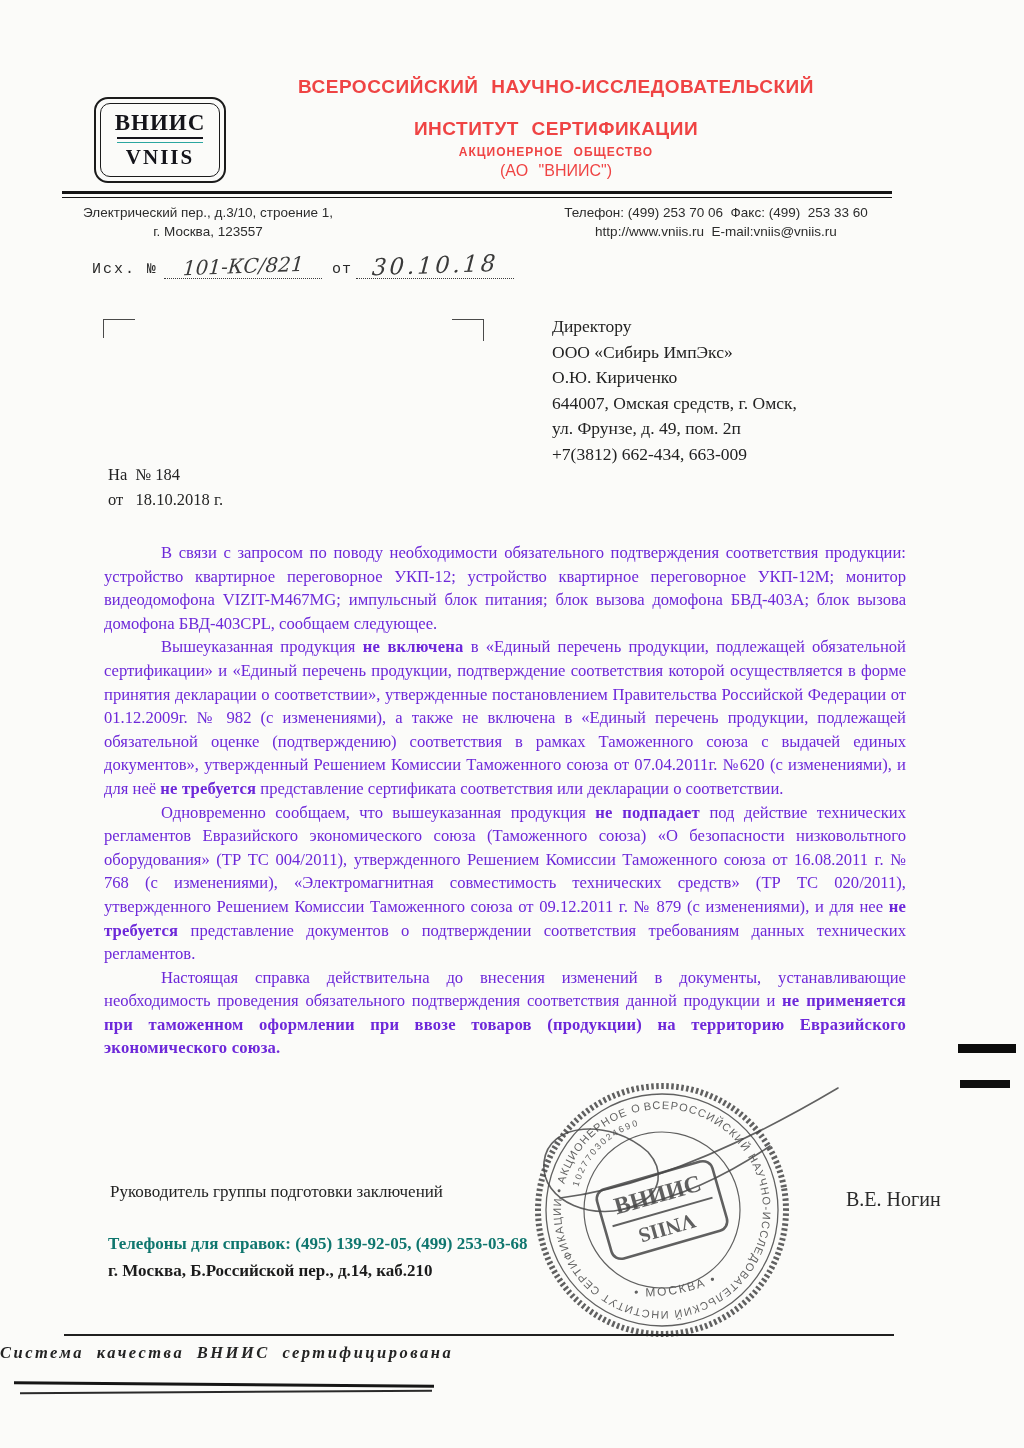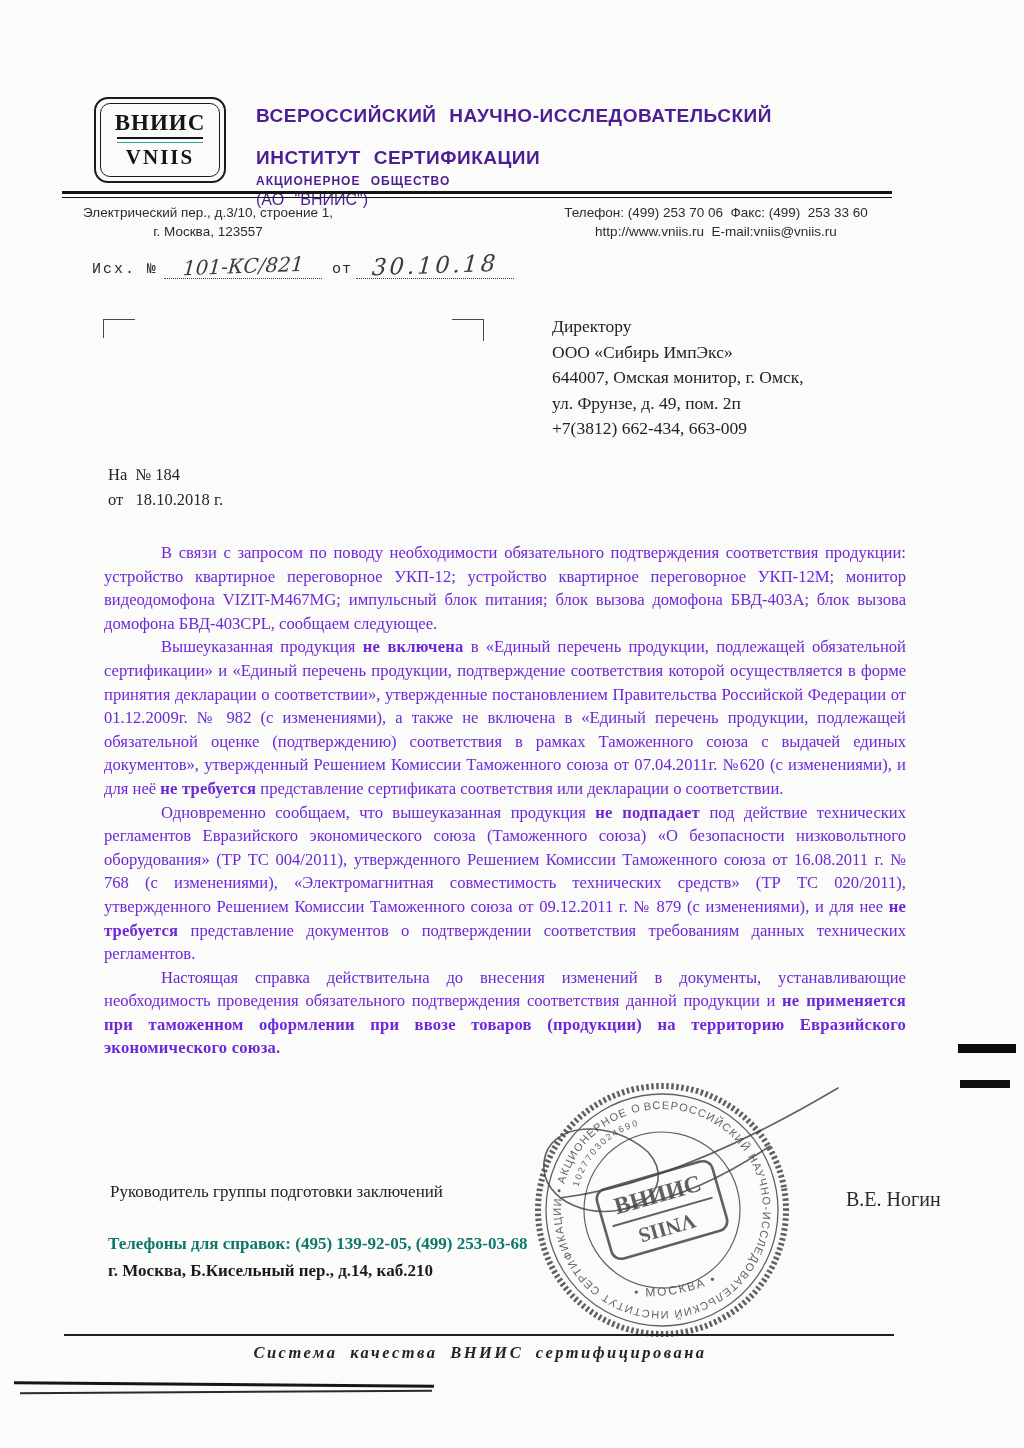--- a/index.html
+++ b/index.html
@@ -19,21 +19,21 @@
     display:flex;align-items:center;justify-content:center;
   }
   .logo-inner{
     width:118px;height:72px;border:1px solid #1b1b1b;border-radius:10px;
     display:flex;flex-direction:column;align-items:center;justify-content:center;
   }
   .logo-top{font:bold 23px "Liberation Serif",serif;letter-spacing:1px;color:#14141a;}
   .logo-rule{width:86px;height:3px;border-top:2px solid #15151c;border-bottom:1px solid #2aa6a0;margin:1px 0 2px;}
   .logo-bottom{font:bold 21px "Liberation Serif",serif;letter-spacing:2px;color:#14141a;}
 
-  .title-block{left:256px;top:105px;width:600px;text-align:left;color:#4c1d95;}
+  .title-block{left:256px;top:76px;width:600px;text-align:center;color:#ef4444;}
   .title-l1,.title-l2{font:bold 19px "Liberation Sans",sans-serif;letter-spacing:.5px;word-spacing:7px;}
   .title-l2{margin-top:20px;}
   .title-l3{font:bold 12px "Liberation Sans",sans-serif;letter-spacing:1px;word-spacing:6px;margin-top:5px;}
   .title-l4{font:16px "Liberation Sans",sans-serif;word-spacing:6px;margin-top:3px;}
 
   .head-rule{left:62px;top:191px;width:830px;height:3px;border-top:3px solid #151515;border-bottom:1px solid #151515;}
 
   .contact{font:13.5px "Liberation Sans",sans-serif;color:#2c2c2c;text-align:center;line-height:19px;}
   .contact-left{left:58px;top:203px;width:300px;}
   .contact-right{left:536px;top:203px;width:360px;}
@@ -73,21 +73,21 @@
   .sig-name{left:846px;top:1188px;font-size:20px;color:#2a2a2a;}
   .sig-phones{left:108px;top:1234px;font-size:17px;font-weight:bold;color:#0f766e;}
   .sig-addr{left:108px;top:1261px;font-size:17px;font-weight:bold;color:#1b1b1b;}
 
   
   .stamp-svg{left:518px;top:1076px;width:288px;height:268px;opacity:.82;}
   .sign-svg{left:470px;top:1060px;width:420px;height:230px;opacity:.85;}
 
   
   .footer-rule{left:64px;top:1334px;width:830px;height:0;border-top:2px solid #202020;}
-  .footer-text{left:0;top:1343px;width:960px;text-align:center;
+  .footer-text{left:0;top:1343px;width:960px;
     font-style:italic;font-weight:bold;font-size:16.5px;letter-spacing:2.5px;word-spacing:6px;color:#242424;}
   .scan-line1{left:14px;top:1383px;width:420px;height:2.5px;background:#161616;transform:rotate(.5deg);}
   .scan-line2{left:20px;top:1391px;width:412px;height:1.5px;background:#2a2a2a;transform:rotate(-.35deg);}
   .scan-bar1{left:958px;top:1044px;width:58px;height:9px;background:#0c0c0c;}
   .scan-bar2{left:960px;top:1080px;width:50px;height:8px;background:#101010;}
 </style>
 </head>
 <body>
 
 <div class="abs logo">
@@ -119,41 +119,42 @@
 <div class="abs ref-line">
   <span class="ref-label">Исх. №</span><span class="ref-num-line"><span class="hand">101-КС/821</span></span><span class="ref-from">от</span><span class="ref-date-line"><span class="hand">30.10.18</span></span>
 </div>
 
 <div class="abs corner-left"></div>
 <div class="abs corner-right"></div>
 
 <div class="abs recipient">
   <div>Директору</div>
   <div>ООО «Сибирь ИмпЭкс»</div>
-  <div>644007, Омская монитор, г. Омск,</div>
+  <div>О.Ю. Кириченко</div>
+  <div>644007, Омская средств, г. Омск,</div>
   <div>ул. Фрунзе, д. 49, пом. 2п</div>
   <div>+7(3812) 662-434, 663-009</div>
 </div>
 
 <div class="abs in-reply">
   <div class="pre">На  № 184</div>
   <div class="pre">от   18.10.2018 г.</div>
 </div>
 
 <div class="abs body-text">
   <p><span>В связи с запросом по поводу необходимости обязательного подтверждения соответствия продукции: устройство квартирное переговорное УКП-12; устройство квартирное переговорное УКП-12М; монитор видеодомофона VIZIT-M467MG; импульсный блок питания; блок вызова домофона БВД-403А;  блок вызова домофона БВД-403CPL, сообщаем следующее.</span></p>
   <p><span>Вышеуказанная продукция </span><b>не включена</b><span> в «Единый перечень продукции, подлежащей обязательной сертификации» и «Единый перечень продукции, подтверждение соответствия которой осуществляется в форме принятия декларации о соответствии», утвержденные постановлением Правительства Российской Федерации от 01.12.2009г. № 982 (с изменениями), а также не включена в «Единый перечень продукции, подлежащей обязательной оценке (подтверждению) соответствия в рамках Таможенного союза с выдачей единых документов», утвержденный Решением Комиссии Таможенного союза от 07.04.2011г. №620 (с изменениями), и для неё </span><b>не требуется</b><span> представление сертификата соответствия или декларации о соответствии.</span></p>
   <p><span>Одновременно сообщаем, что вышеуказанная продукция </span><b>не подпадает</b><span> под действие технических регламентов Евразийского экономического союза (Таможенного союза) «О безопасности низковольтного оборудования» (ТР ТС 004/2011), утвержденного Решением Комиссии Таможенного союза от 16.08.2011 г. № 768 (с изменениями), «Электромагнитная совместимость технических средств» (ТР ТС 020/2011), утвержденного Решением Комиссии Таможенного союза от 09.12.2011 г. № 879 (с изменениями), и для нее </span><b>не требуется</b><span> представление документов о подтверждении соответствия требованиям данных технических регламентов.</span></p>
   <p><span>Настоящая справка действительна до внесения изменений в документы, устанавливающие необходимость проведения обязательного подтверждения соответствия данной продукции и </span><b>не применяется при таможенном оформлении при ввозе товаров (продукции) на территорию Евразийского экономического союза.</b></p>
 </div>
 
 <div class="abs sig-position">Руководитель группы подготовки заключений</div>
 <div class="abs sig-name">В.Е. Ногин</div>
 <div class="abs sig-phones">Телефоны для справок: (495) 139-92-05, (499) 253-03-68</div>
-<div class="abs sig-addr">г. Москва, Б.Кисельный пер., д.14, каб.210</div>
+<div class="abs sig-addr">г. Москва, Б.Российской пер., д.14, каб.210</div>
 
 <svg class="abs stamp-svg" viewBox="0 0 288 268">
   <g transform="translate(144,134) rotate(-10)" stroke="#3f3f3f" fill="none">
     <circle r="124" stroke-width="6" stroke-dasharray="2.5,2.5"></circle>
     <circle r="116" stroke-width="1.3"></circle>
     <circle r="78" stroke-width="1.2"></circle>
     <defs>
       <path id="ringPath" d="M 0,-101 a 101,101 0 1,1 -0.01,0 z"></path>
       <path id="numPath" d="M -84,-20 a 86,86 0 0,1 168,0"></path>
       <path id="cityPath" d="M -62,74 Q 0,96 62,74"></path>

